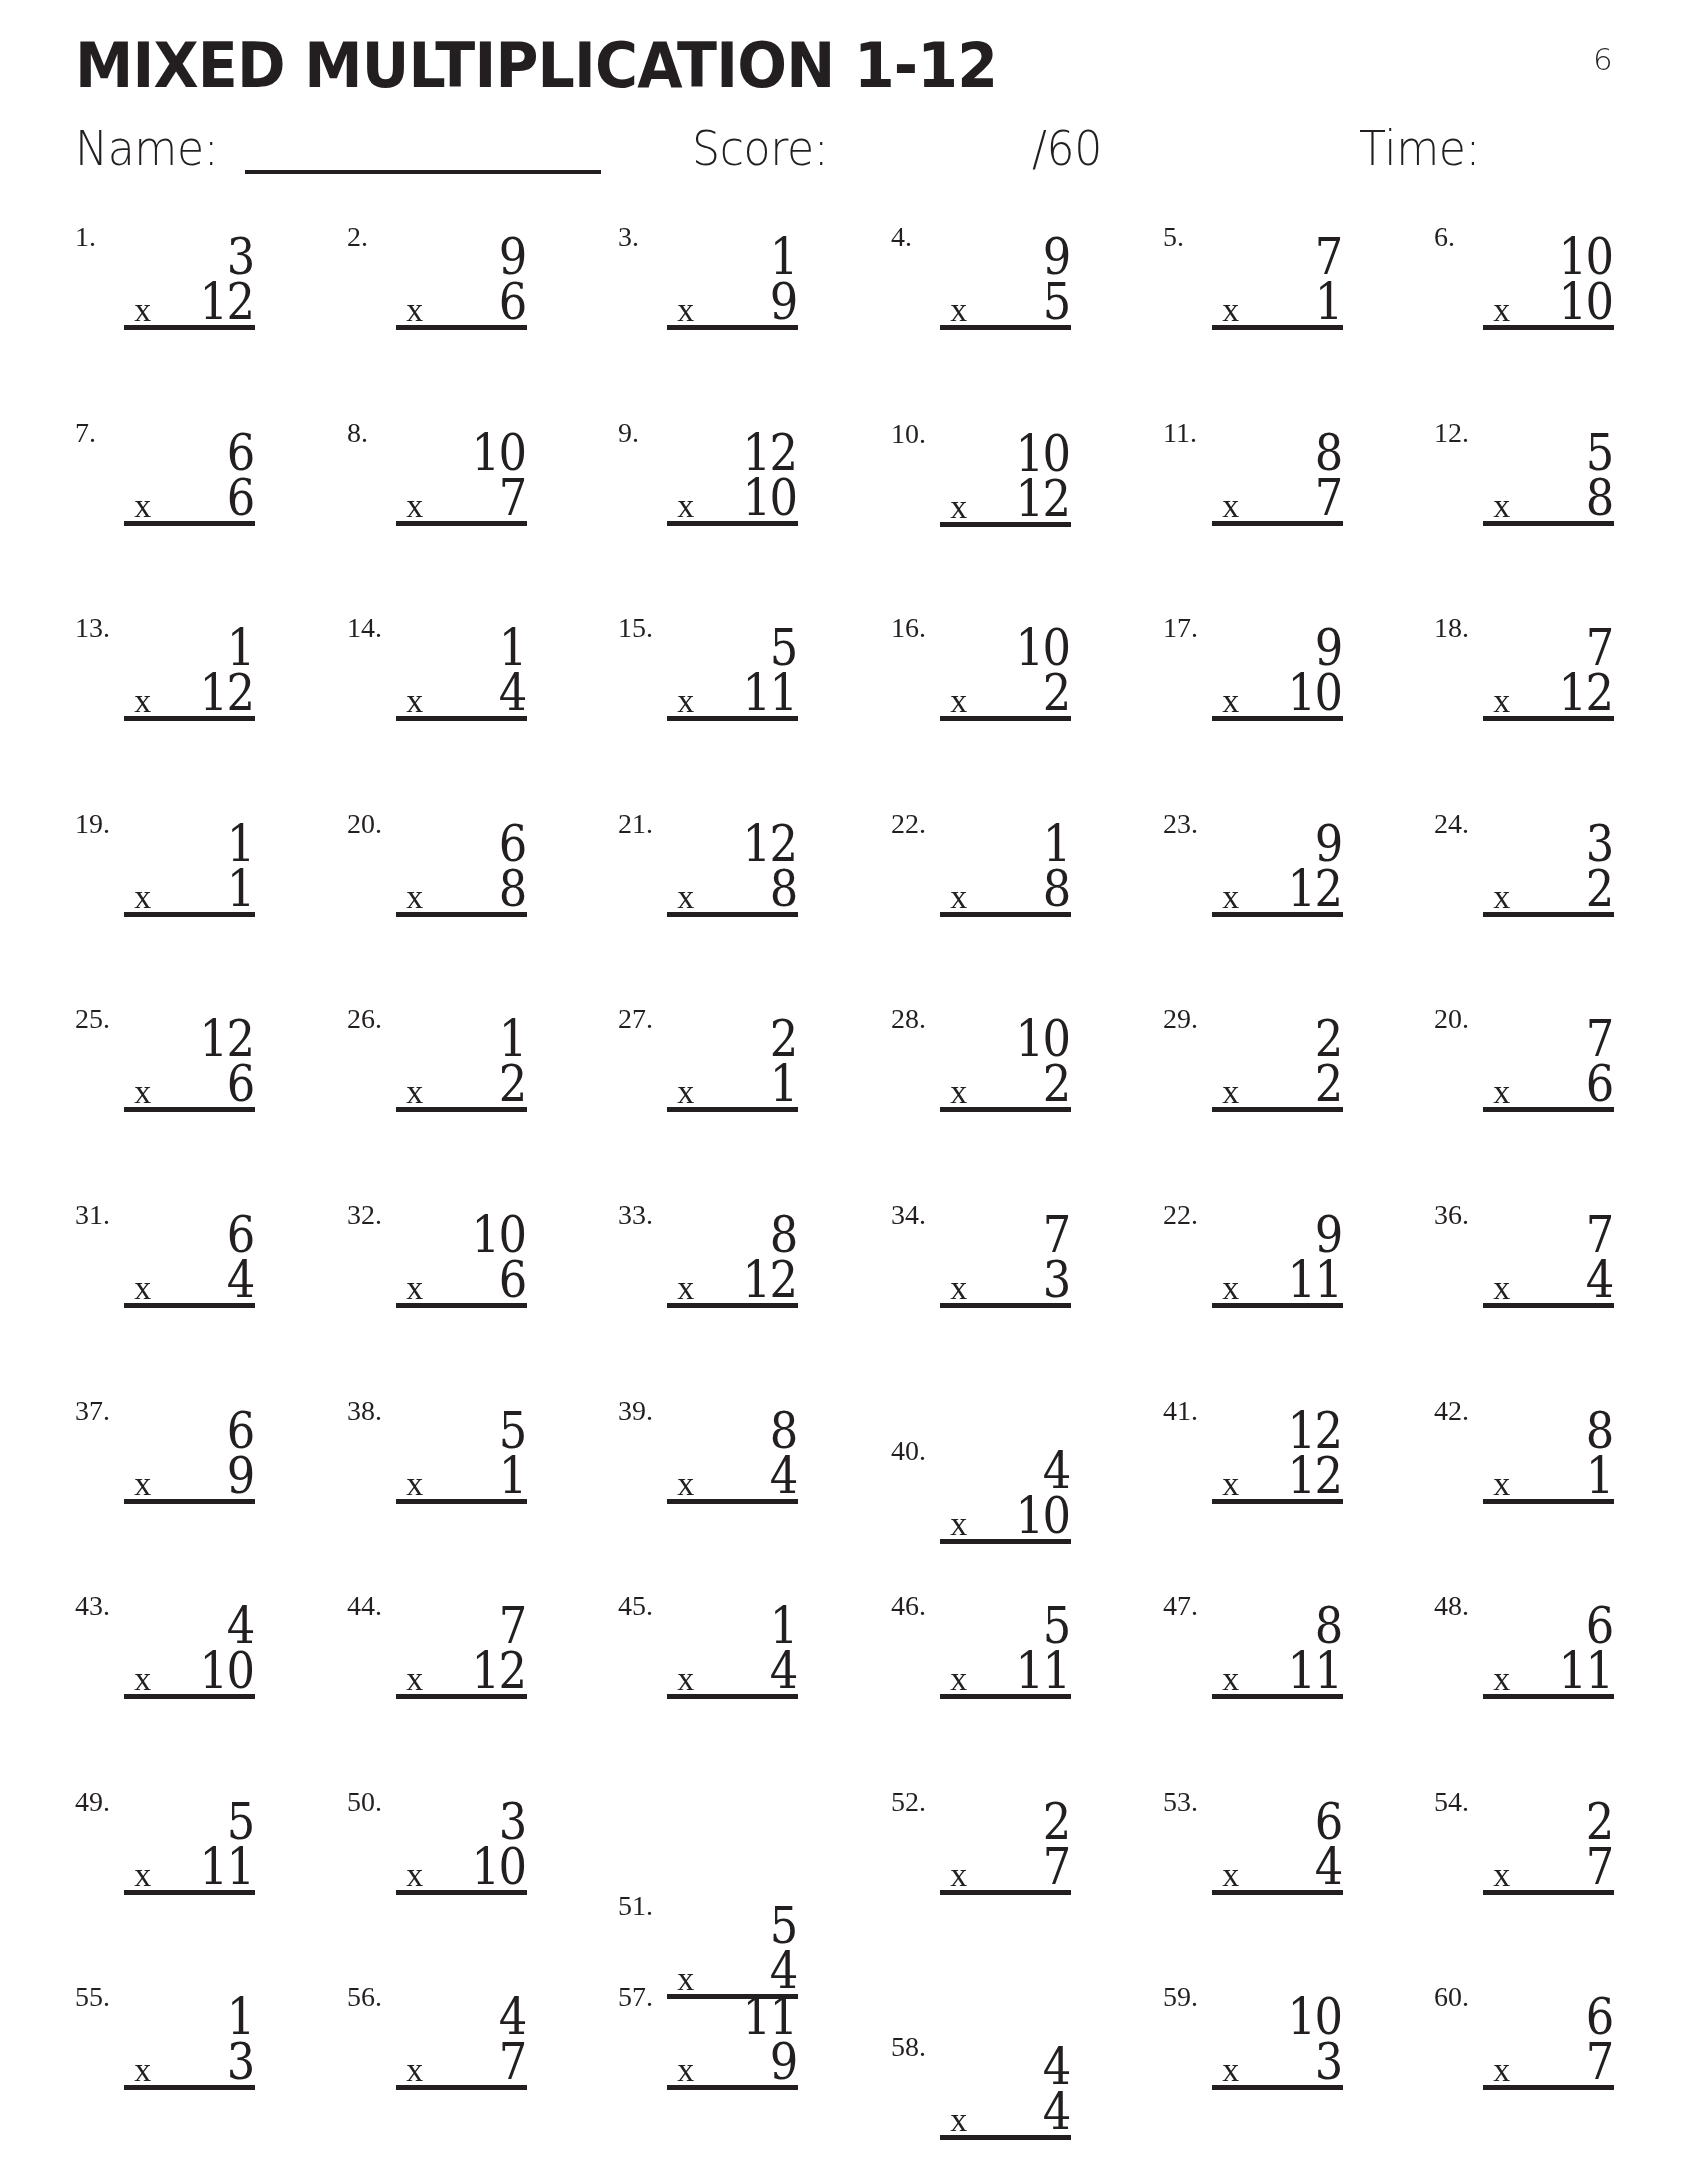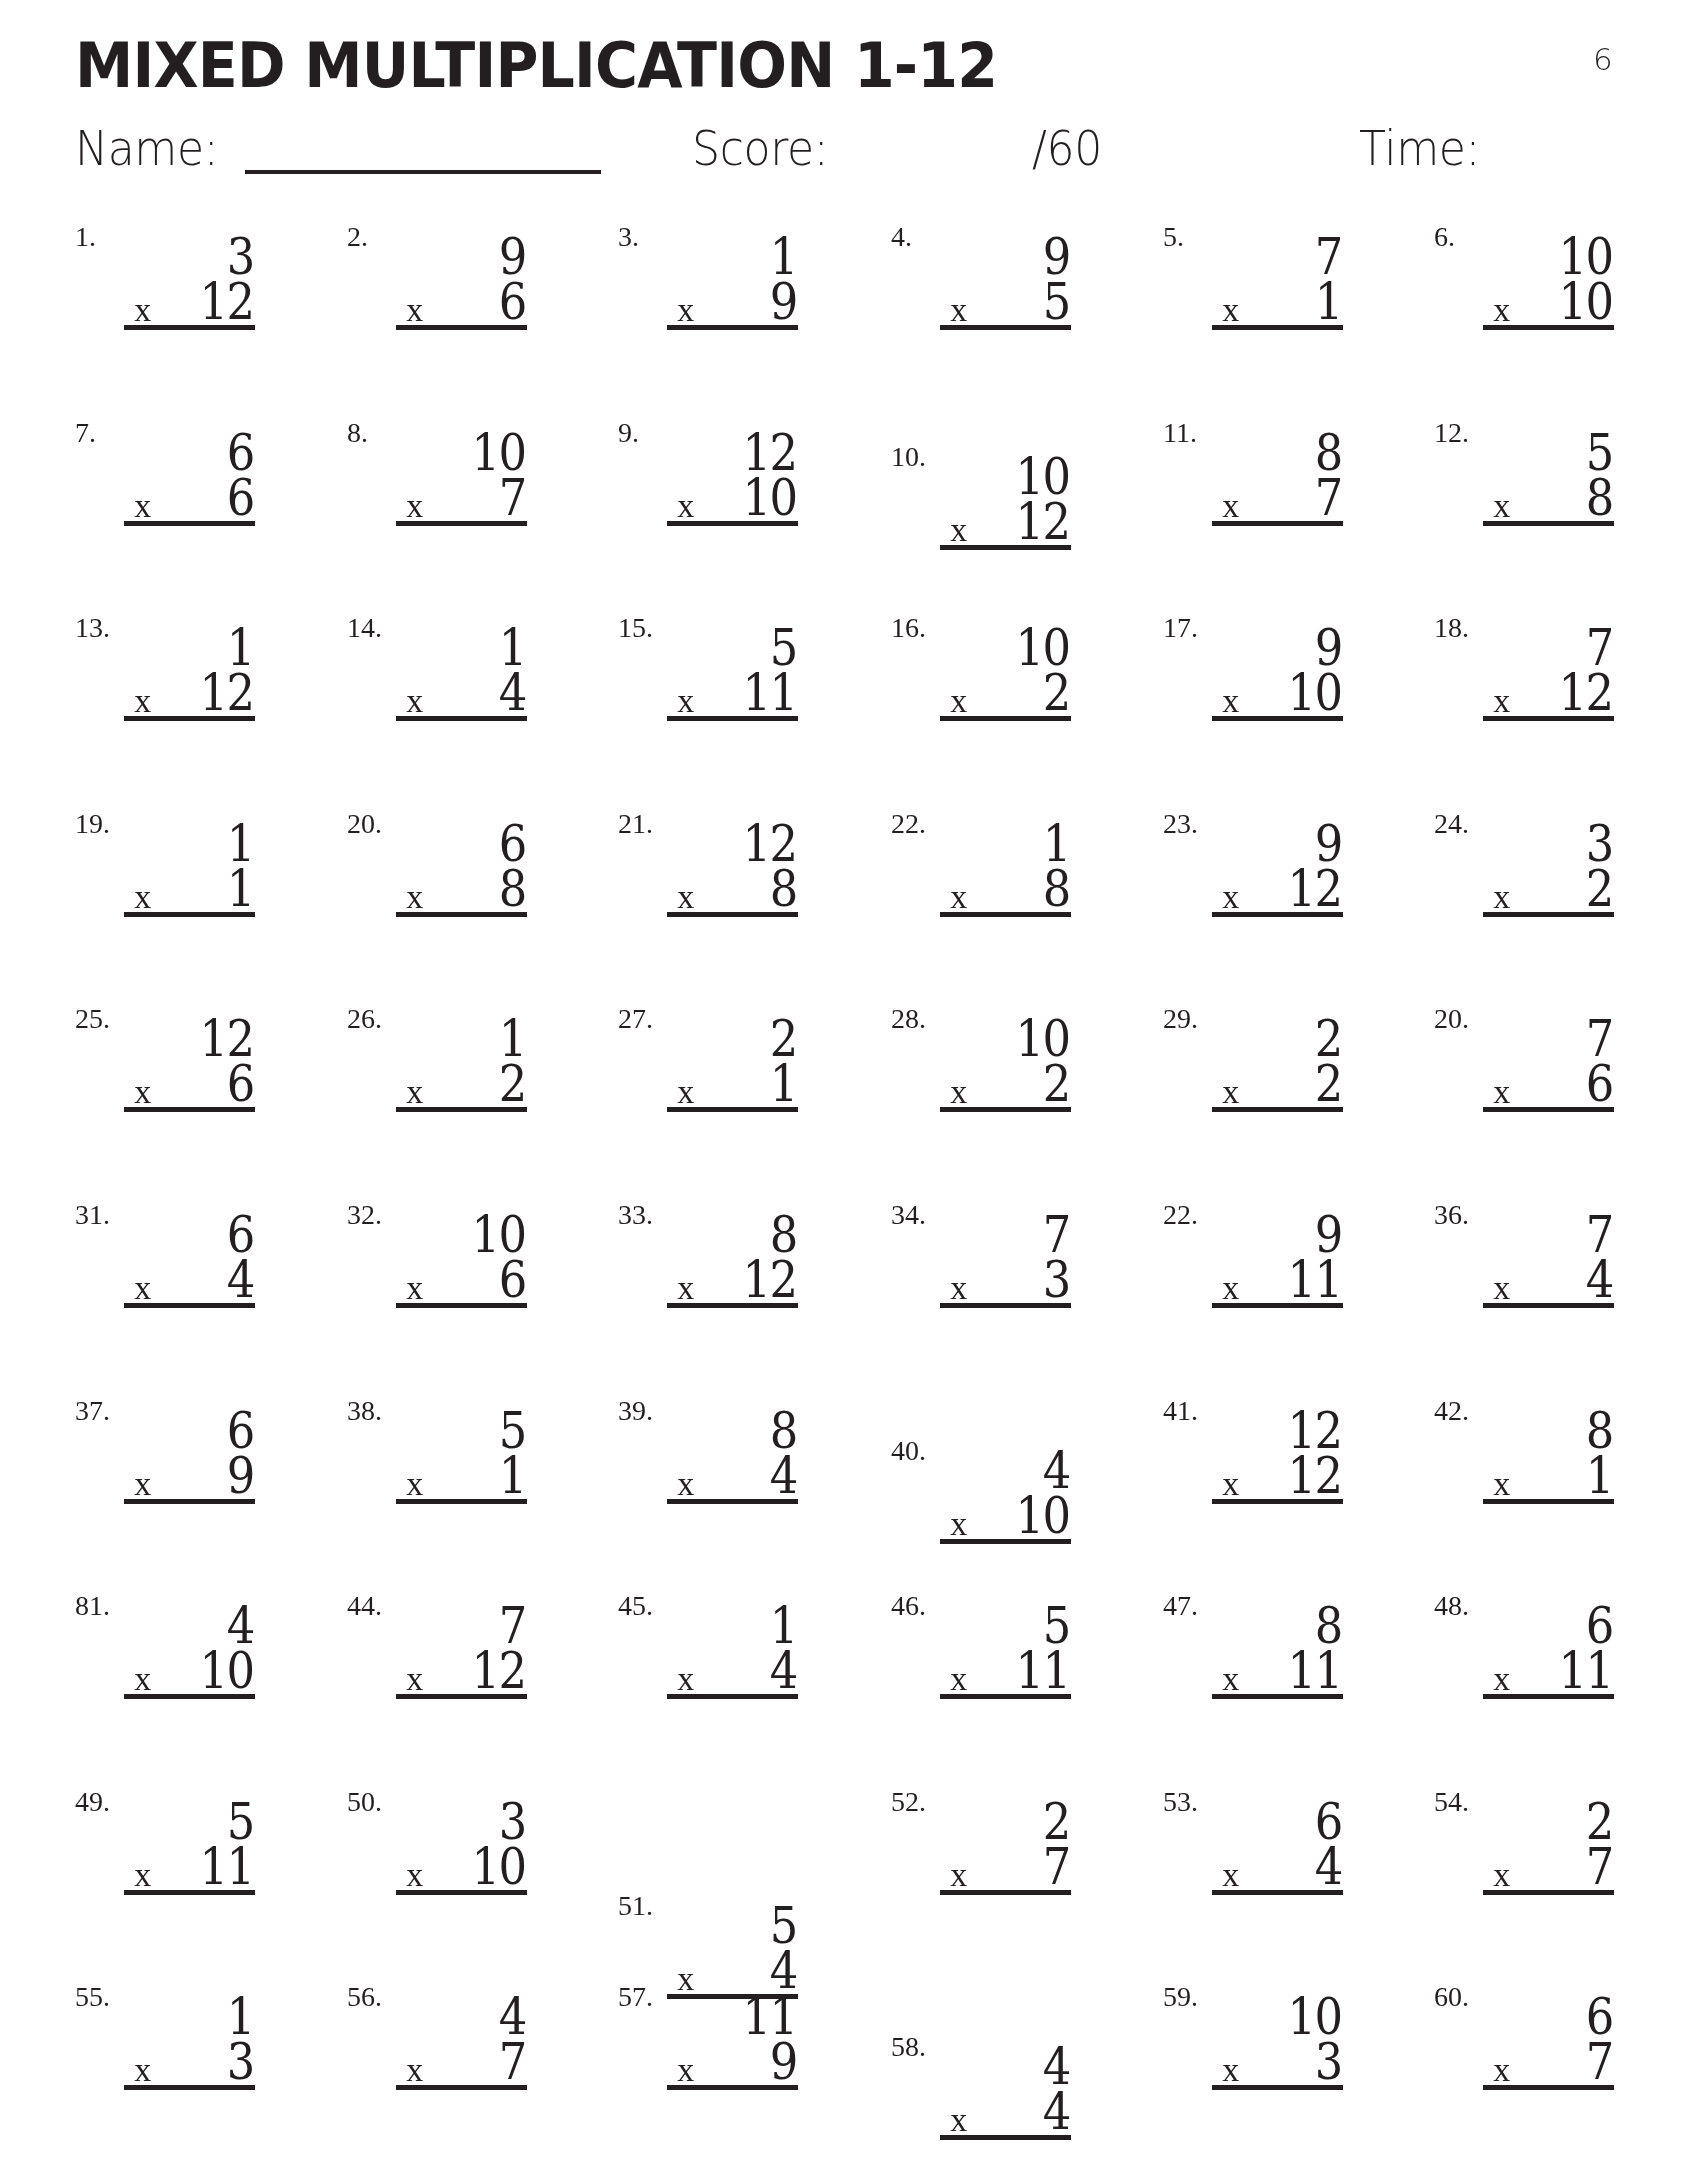--- a/index.html
+++ b/index.html
@@ -128,21 +128,21 @@
   </div>
       <div class="prob" style="left: 618px; top: 419px;">
     <div class="pnum">9.</div>
     <div class="block">
       <div class="top-op">12</div>
       <div class="times">x</div>
       <div class="bot-op">10</div>
       <div class="uline"></div>
     </div>
   </div>
-      <div class="prob" style="left: 891px; top: 443px;">
+      <div class="prob" style="left: 891px; top: 420px;">
     <div class="pnum">10.</div>
     <div class="block">
       <div class="top-op">10</div>
       <div class="times">x</div>
       <div class="bot-op">12</div>
       <div class="uline"></div>
     </div>
   </div>
       <div class="prob" style="left: 1163px; top: 419px;">
     <div class="pnum">11.</div>
@@ -426,21 +426,21 @@
       <div class="prob" style="left: 1434px; top: 1397px;">
     <div class="pnum">42.</div>
     <div class="block">
       <div class="top-op">8</div>
       <div class="times">x</div>
       <div class="bot-op">1</div>
       <div class="uline"></div>
     </div>
   </div>
       <div class="prob" style="left: 75px; top: 1592px;">
-    <div class="pnum">81.</div>
+    <div class="pnum">43.</div>
     <div class="block">
       <div class="top-op">4</div>
       <div class="times">x</div>
       <div class="bot-op">10</div>
       <div class="uline"></div>
     </div>
   </div>
       <div class="prob" style="left: 347px; top: 1592px;">
     <div class="pnum">44.</div>
     <div class="block">

